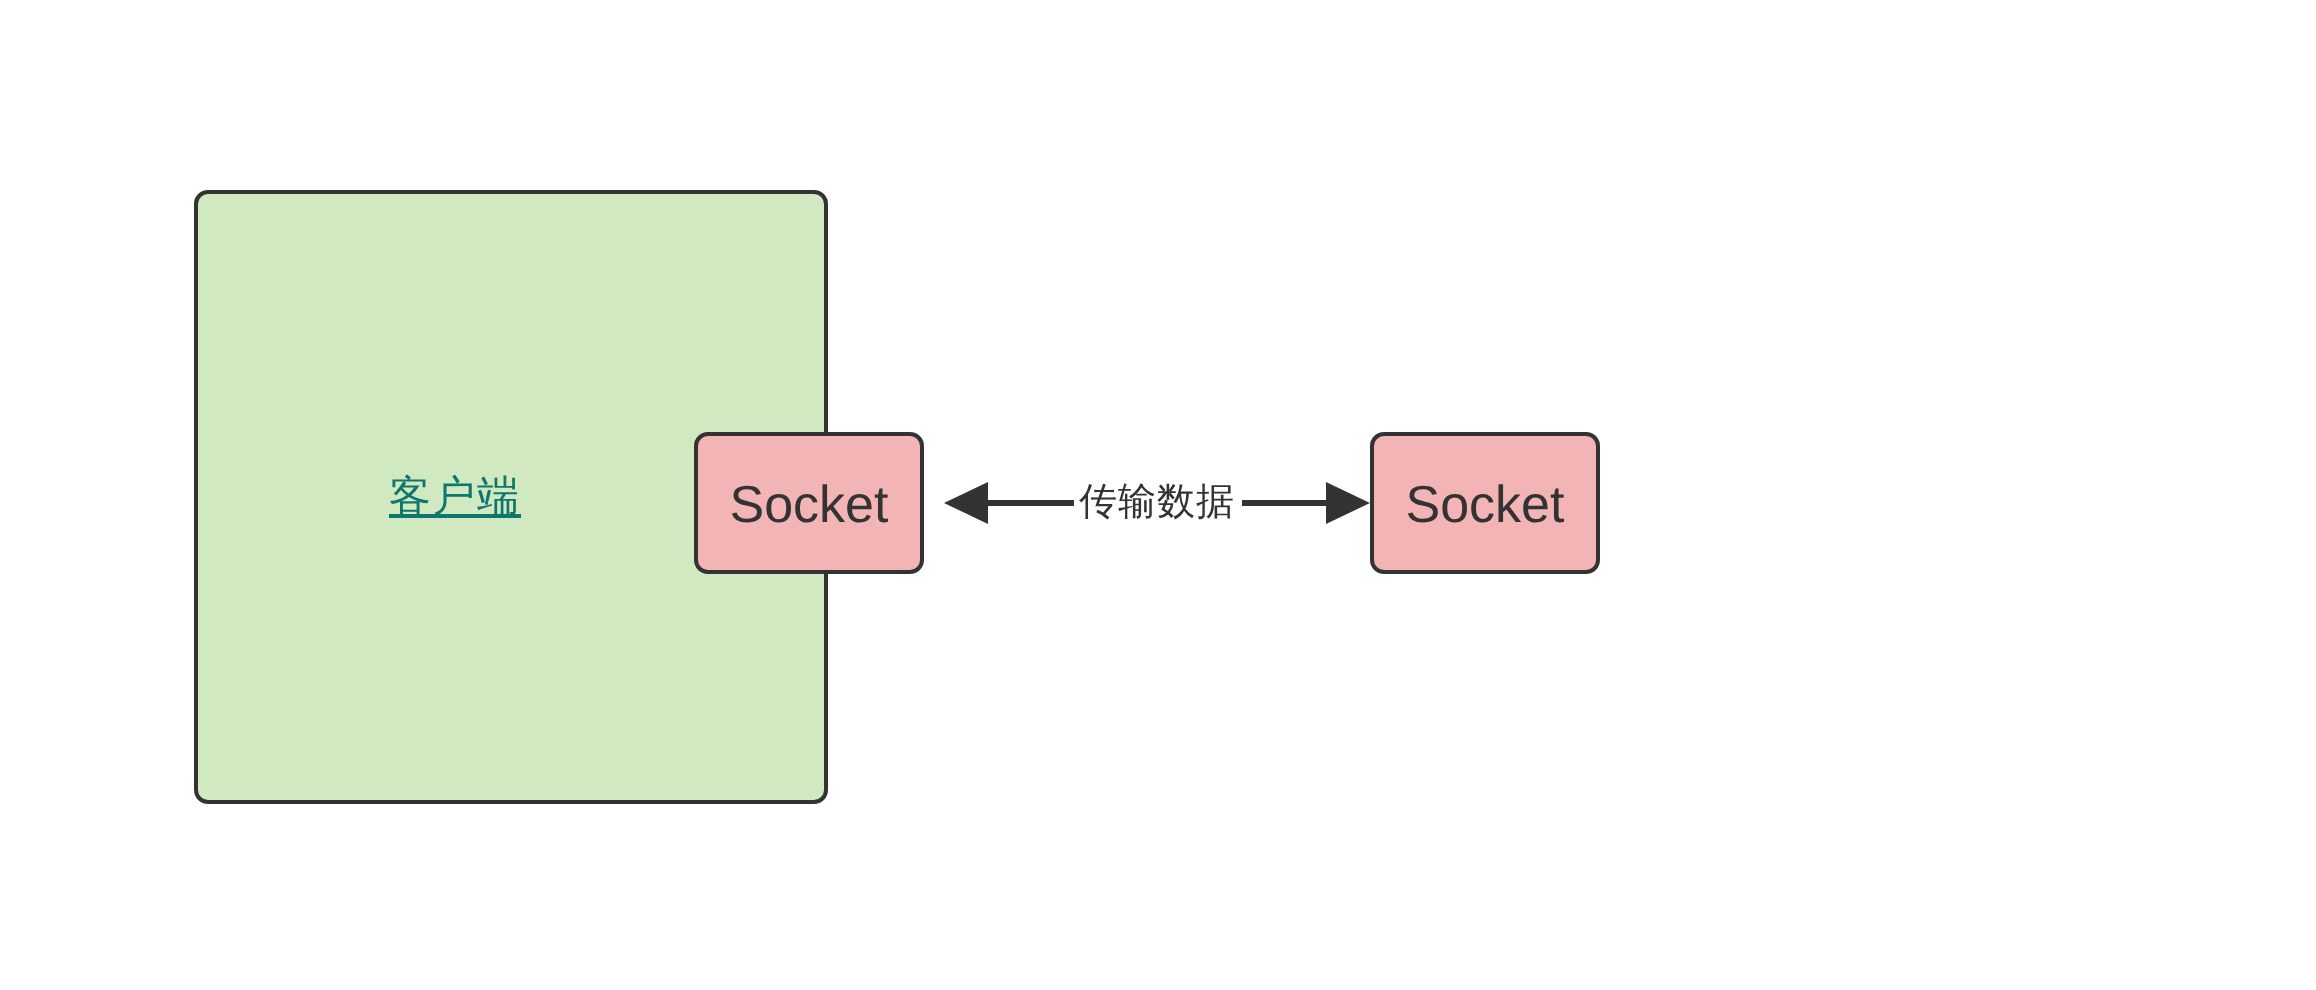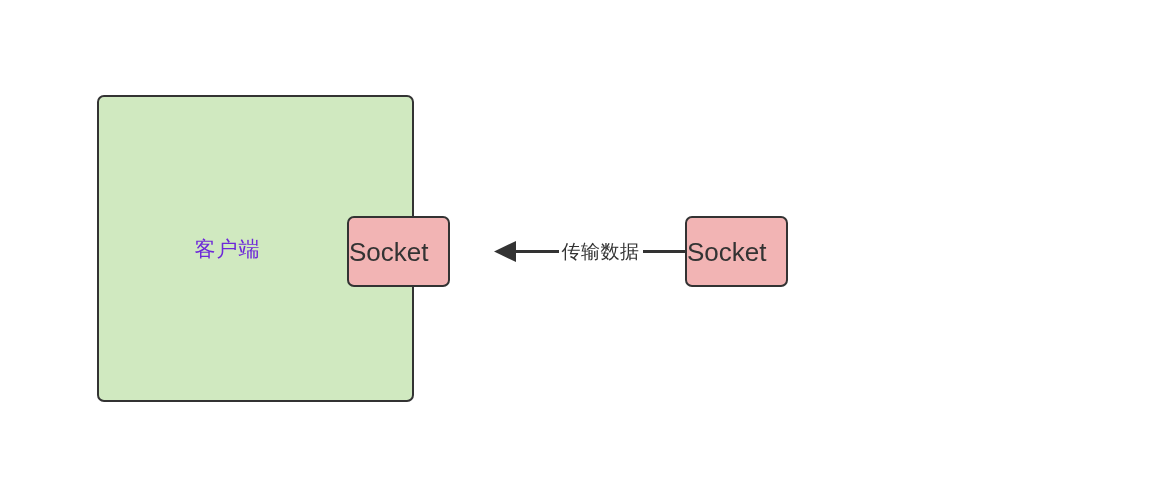--- a/index.html
+++ b/index.html
@@ -23,24 +23,25 @@
     position: absolute;
     box-sizing: border-box;
     border: 2px solid #333333;
     border-radius: 7px;
     display: flex;
     align-items: center;
     justify-content: center;
   }
   .node-box .node-label {
     font-size: 21px;
-    color: #6d28d9;
+    color: #0f766e;
     line-height: 1;
     letter-spacing: 1px;
     user-select: none;
+    text-decoration: underline;
   }
 
   #client-box {
     left: 97px;
     top: 95px;
     width: 317px;
     height: 307px;
     background: #d0e9c0;
   }
   
@@ -51,21 +52,21 @@
     top: 96px;
     width: 314px;
     height: 306px;
     background: #bde9e5;
   }
   #server-box .node-label { transform: translateX(33px); }
 
   
   #connector {
     position: absolute;
-    left: 494px;
+    left: 472px;
     top: 216px;
     width: 213px;
     height: 71px;
     display: flex;
     align-items: center;
     justify-content: center;
   }
   #connector svg { position: absolute; left: 0; top: 0; }
   .edge-label {
     position: relative;
@@ -76,29 +77,29 @@
     color: #333333;
     line-height: 1;
     letter-spacing: 0.5px;
     user-select: none;
   }
 
   
   .socket-chip {
     position: absolute;
     box-sizing: border-box;
-    width: 103px;
+    width: 115px;
     height: 71px;
     top: 216px;
     background: #f2b4b4;
     border: 2.5px solid #333333;
     border-radius: 7px;
     display: flex;
     align-items: center;
-    justify-content: flex-start;
+    justify-content: center;
     z-index: 3;
   }
   .socket-chip .socket-label {
     font-size: 26px;
     color: #333333;
     line-height: 1;
     user-select: none;
   }
   #socket-client { left: 347px; }
   #socket-server { left: 685px; }

